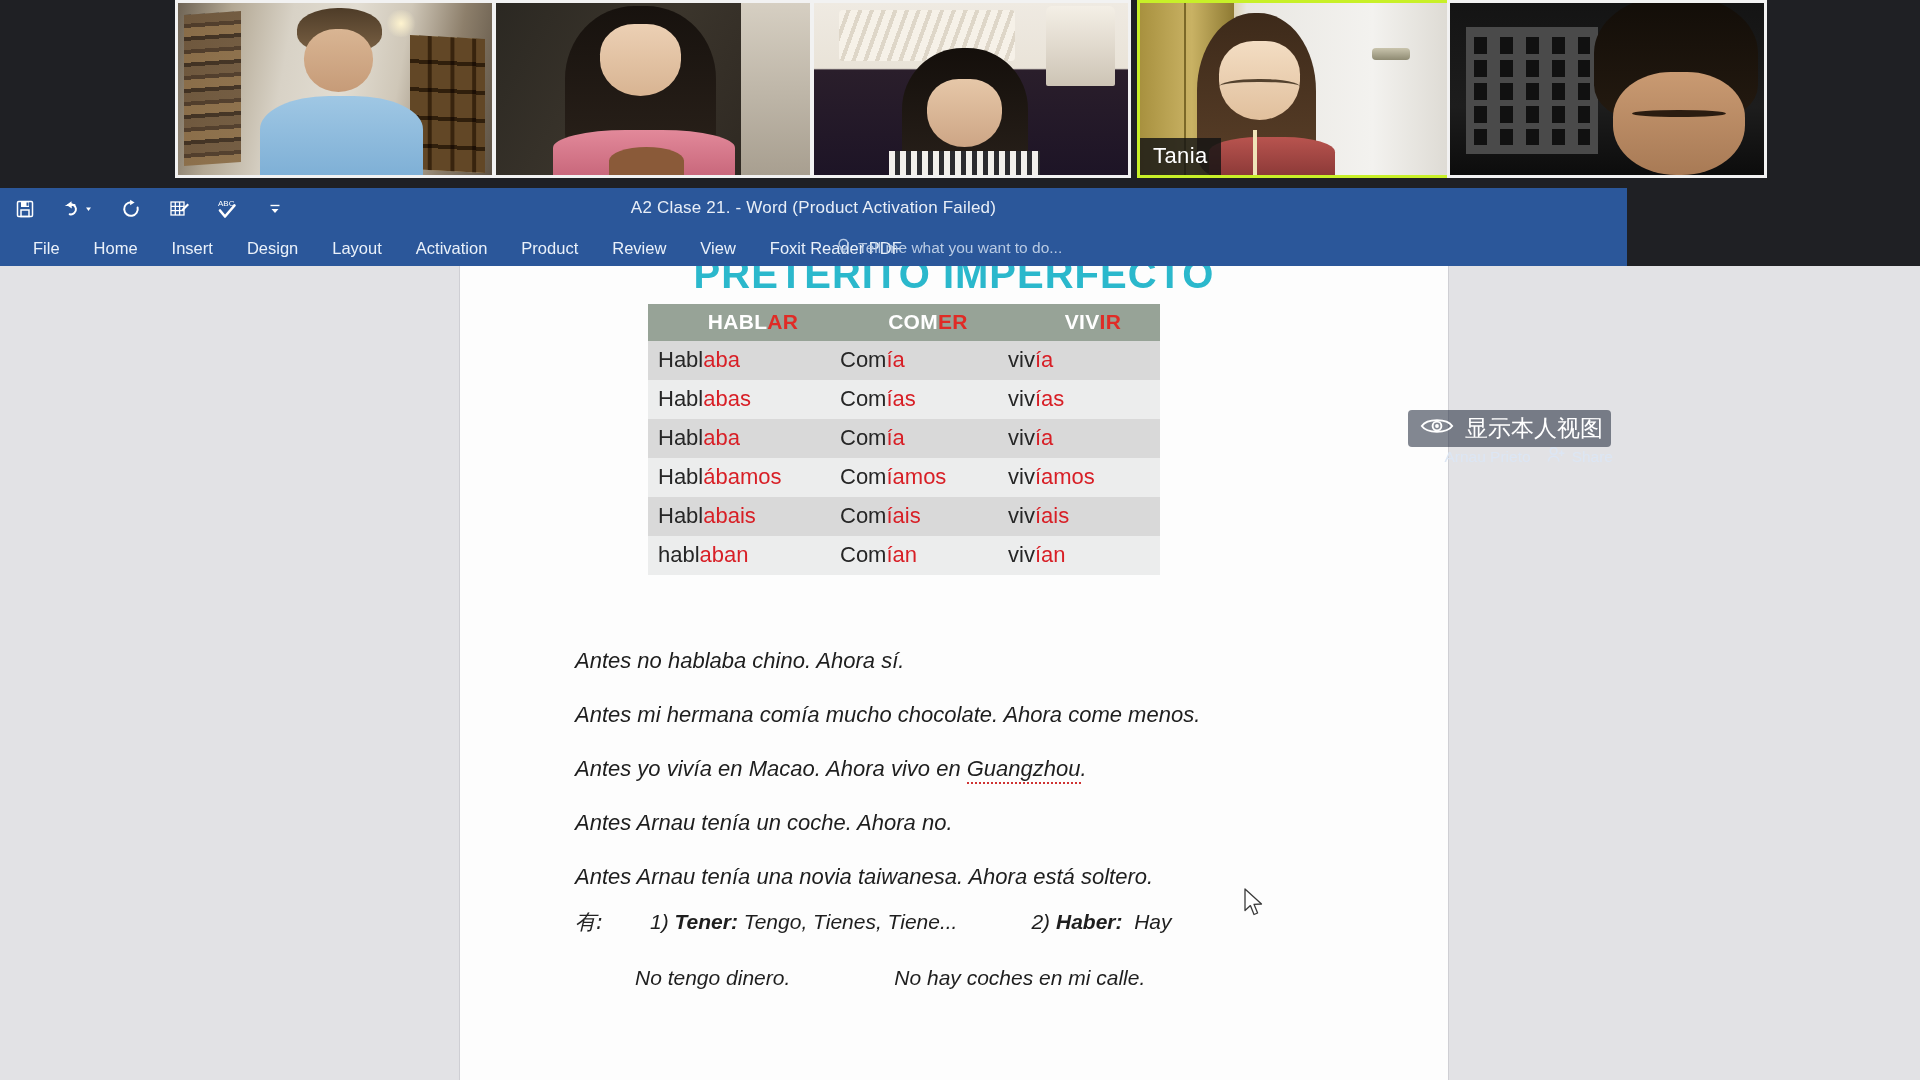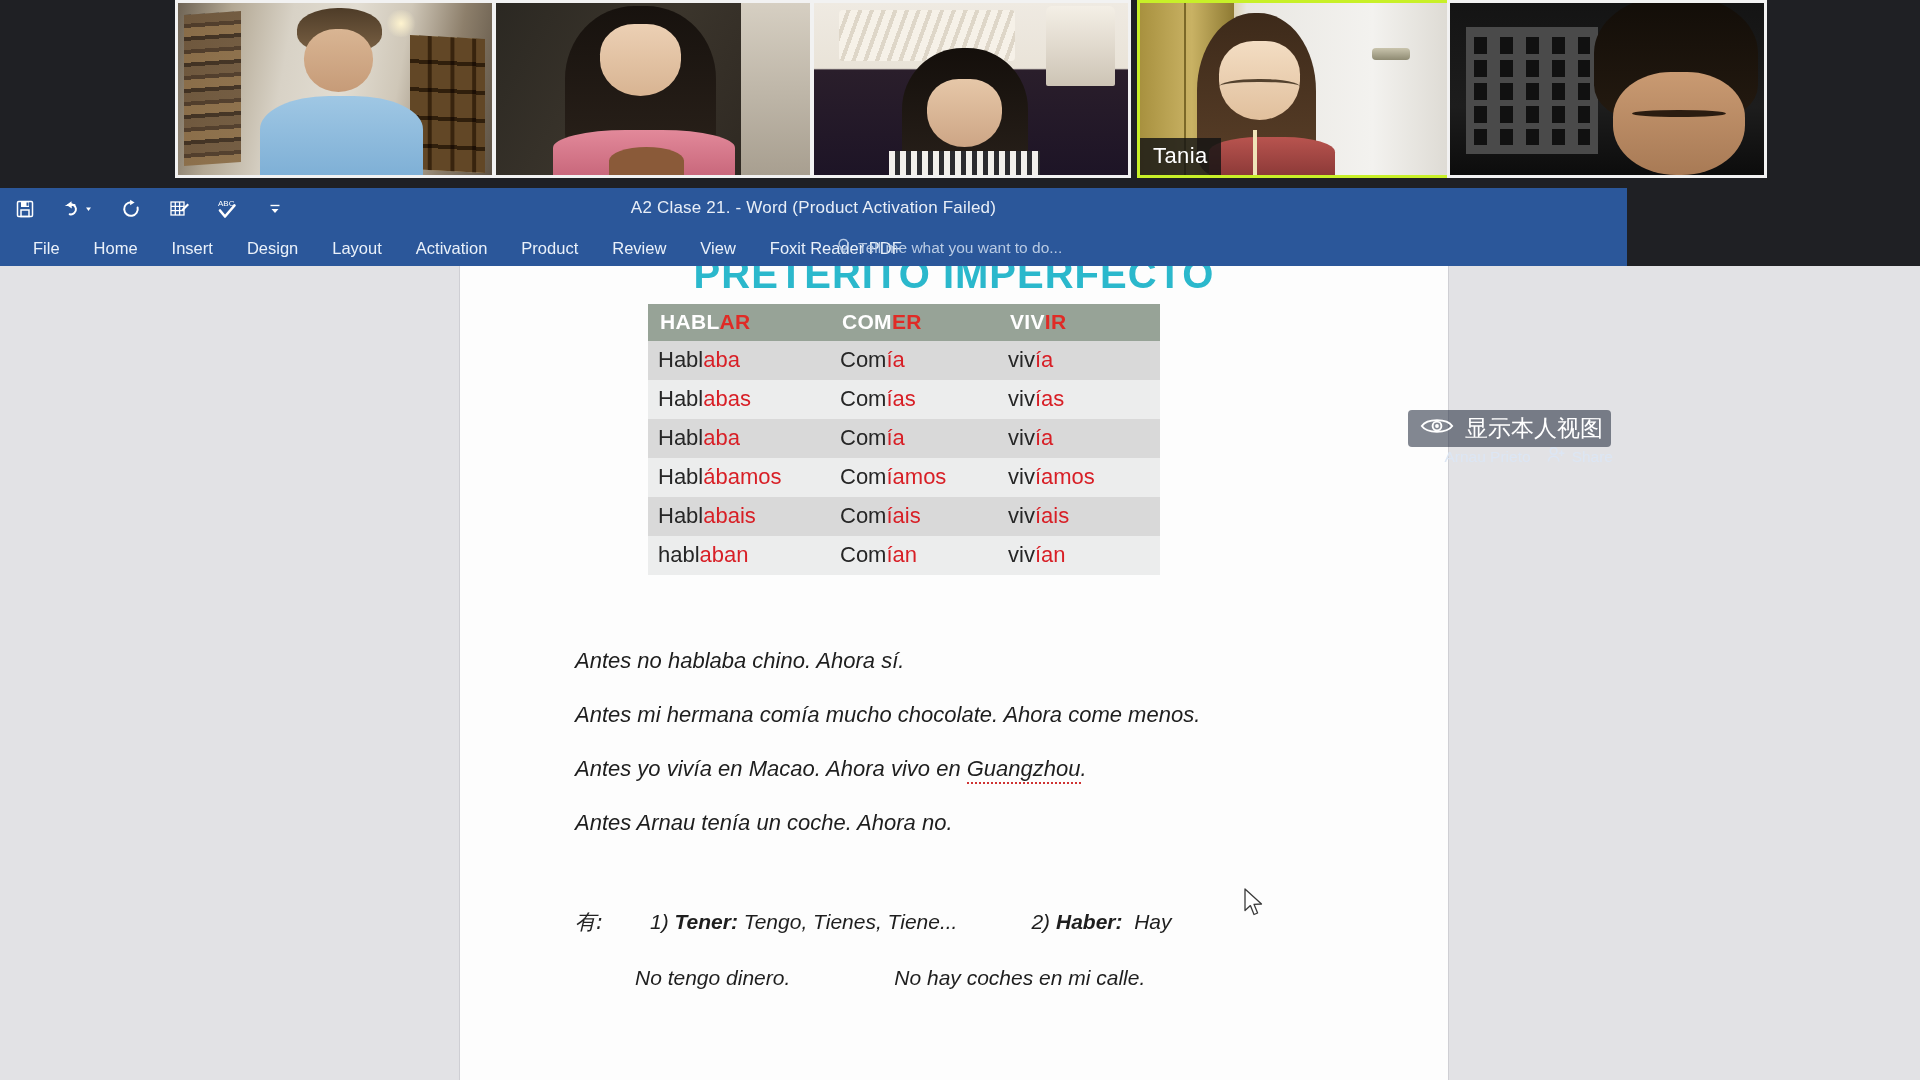--- a/index.html
+++ b/index.html
@@ -177,21 +177,21 @@
   #conj-table {
     position: absolute; left: 188px; top: 38px;
     width: 512px;
     border-collapse: collapse;
     font-family: "Liberation Sans", sans-serif;
     font-size: 22px;
   }
   #conj-table th {
     background: #97a397; color: #ffffff;
     font-weight: bold; font-size: 21px;
-    text-align: left; padding: 6px 0 7px 12px;
+    text-align: center; padding: 6px 0 7px 28px;
     letter-spacing: .3px;
   }
   #conj-table td {
     padding: 6px 0 7px 10px;
     color: #262626; font-size: 22px;
     border: none;
   }
   #conj-table tbody tr:nth-child(odd)  td { background: #d9d9d9; }
   #conj-table tbody tr:nth-child(even) td { background: #eceded; }
   #conj-table th:nth-child(1), #conj-table td:nth-child(1) { width: 182px; }
@@ -438,20 +438,21 @@
             <td><span>viv</span><span class="hl">ían</span></td>
           </tr>
         </tbody>
       </table>
 
       <div id="sentences">
         <div class="sentence"><span>Antes no hablaba chino. Ahora sí.</span></div>
         <div class="sentence"><span>Antes mi hermana comía mucho chocolate. Ahora come menos.</span></div>
         <div class="sentence"><span>Antes yo vivía en Macao. Ahora vivo en </span><span class="squiggle">Guangzhou</span><span>.</span></div>
         <div class="sentence"><span>Antes Arnau tenía un coche. Ahora no.</span></div>
+        <div class="sentence"><span>Antes Arnau tenía una novia taiwanesa. Ahora está soltero.</span></div>
       </div>
 
       <div id="verb-block">
         <div class="vb-row">
           <div class="vb-cn">有:</div>
           <div class="vb-item">
             <span>1)</span>
             <b>Tener:</b>
             <span>Tengo, Tienes, Tiene...</span>
           </div>

